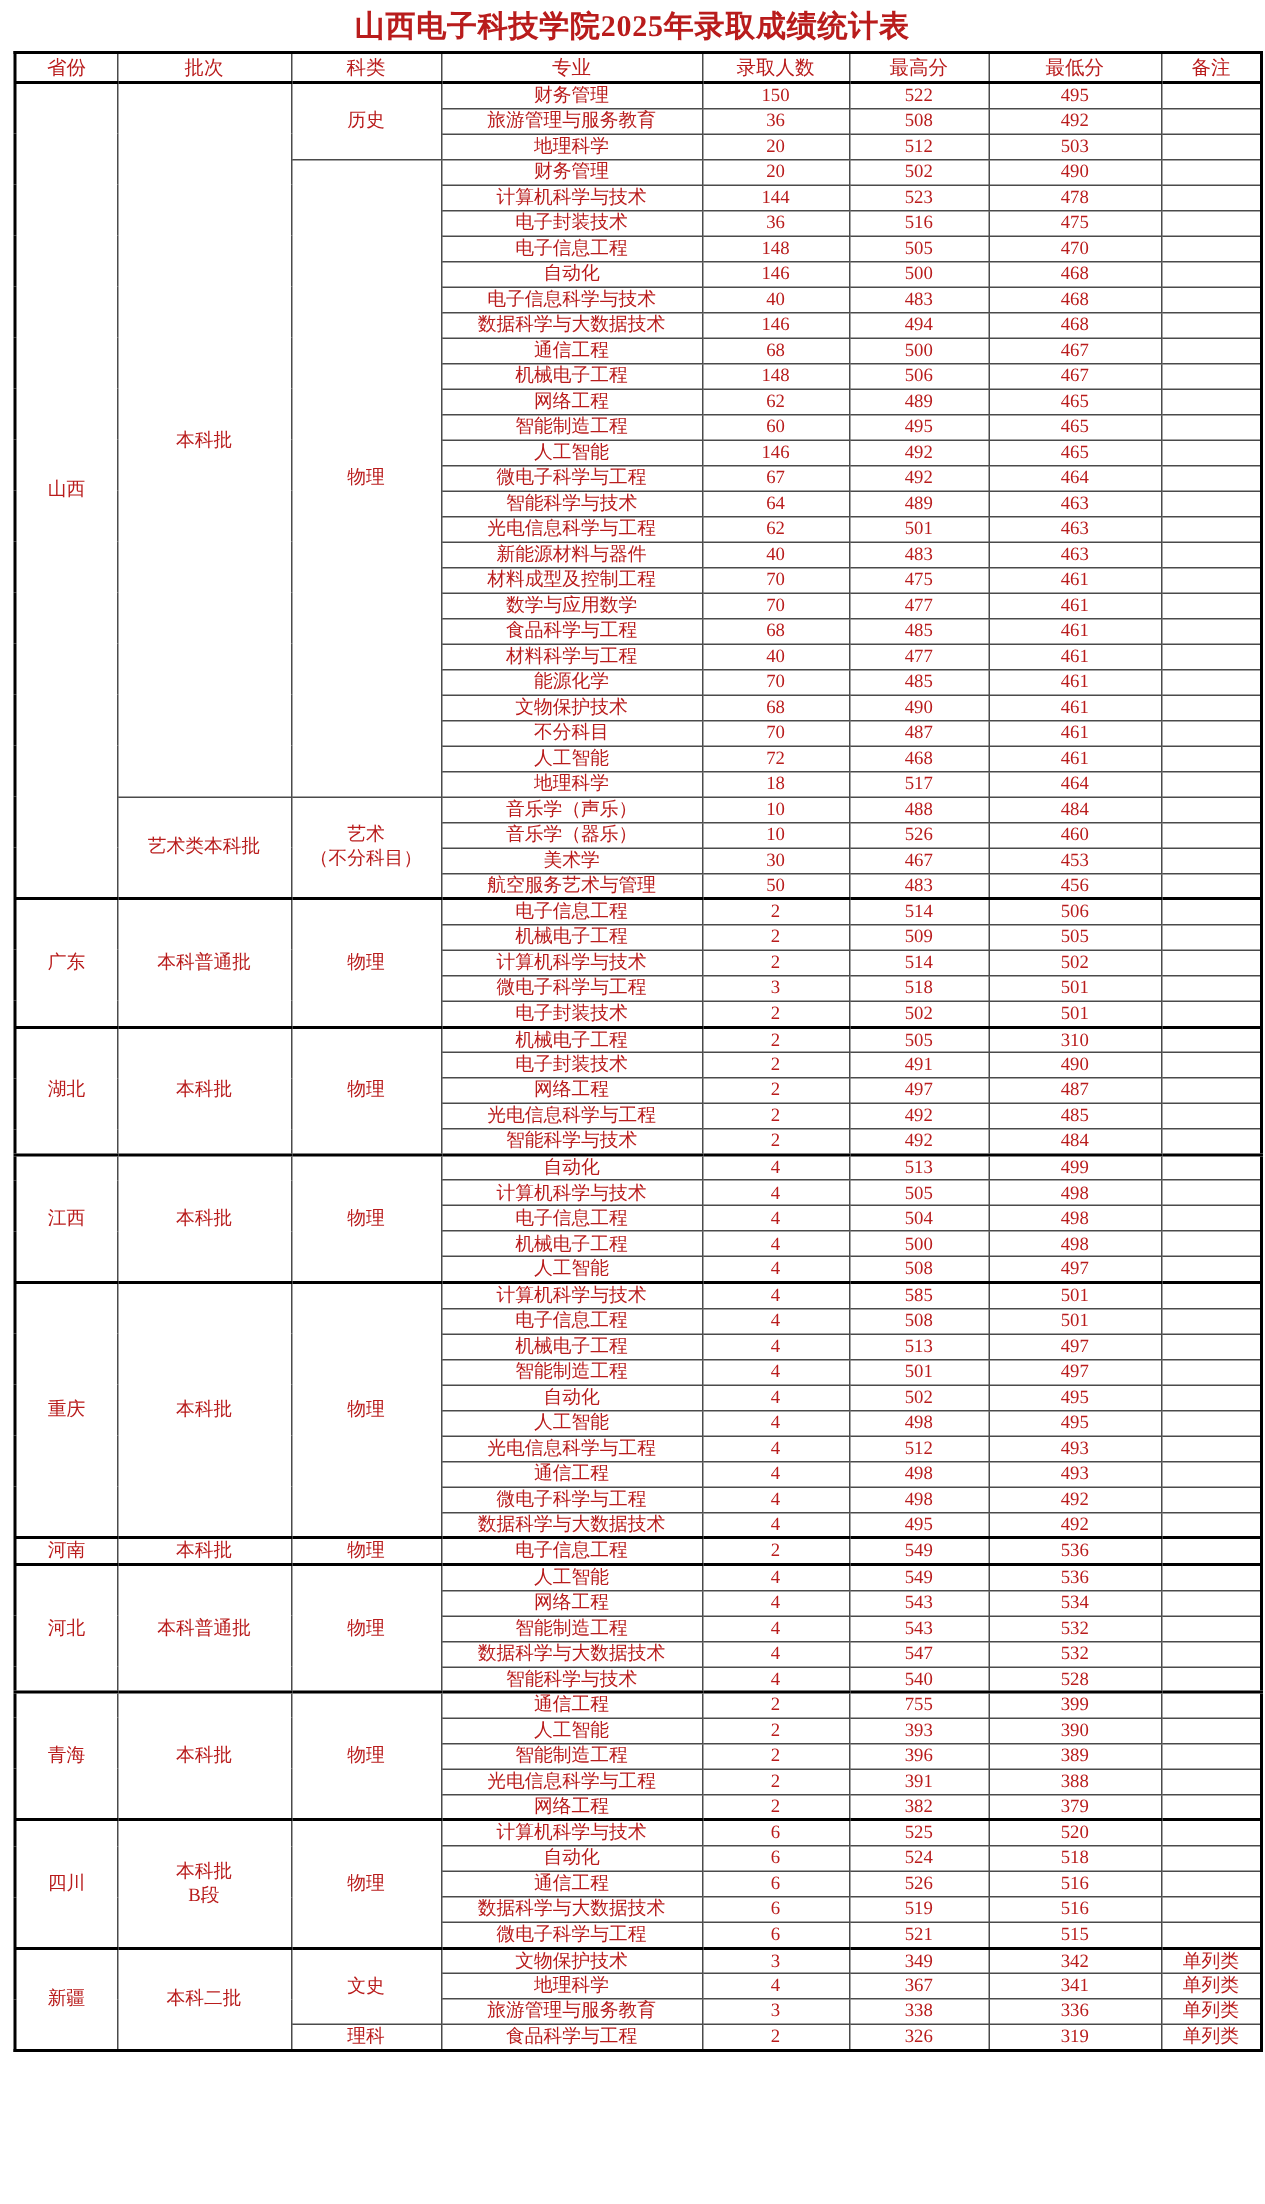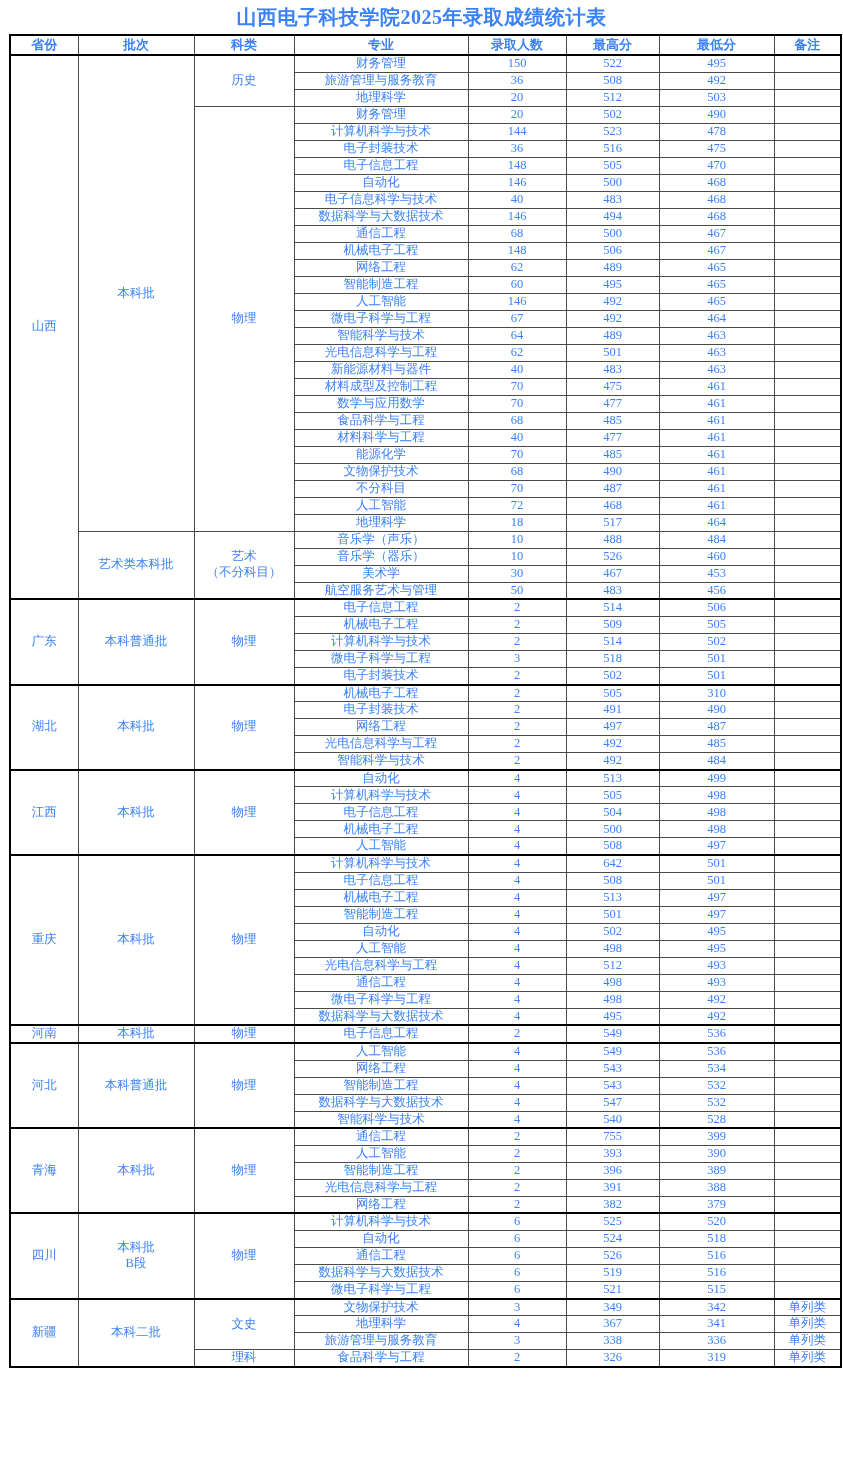--- a/index.html
+++ b/index.html
@@ -1,39 +1,39 @@
 <!DOCTYPE html>
 <html><head>
 <meta charset="utf-8">
 <style>
   html,body{margin:0;padding:0;background:#ffffff;}
   .page{
     width:843px;height:1469px;background:#fff;box-sizing:border-box;
-    font-family:"Liberation Serif","DejaVu Serif",serif;color:#3b82f6;
+    font-family:"Liberation Serif","DejaVu Serif",serif;color:#b91c1c;
     overflow:hidden;
   }
   .title{
     margin:0;padding:4px 0 3px 0;text-align:center;
     font-size:20px;font-weight:bold;letter-spacing:0.5px;
     font-family:"Liberation Serif","DejaVu Serif",serif;
   }
   table.score-table{
     border-collapse:collapse;table-layout:fixed;
     margin-left:9px;width:831px;
     border:2px solid #000;
   }
   .score-table th,.score-table td{
     border:1px solid #4a4a4a;
     text-align:center;vertical-align:middle;
     padding:0 2px;overflow:hidden;
     font-size:12.5px;line-height:1.25;
     white-space:pre-line;
   }
   .score-table thead tr{height:20px;}
-  .score-table th{font-weight:bold;font-size:13px;background:#fff;}
+  .score-table th{font-weight:normal;font-size:13px;background:#fff;}
   .score-table tbody tr{height:17px;}
   tr.r-a{height:22px;}   
   tr.r-b{height:23px;}   
   tr.r-c{height:35px;}   
   tr.sect-top td{border-top:2px solid #000;}
   td.c-num,td.c-max,td.c-min{font-family:"Liberation Serif","DejaVu Serif",serif;}
 </style>
 </head>
 <body>
 
@@ -408,21 +408,21 @@
           <td class="c-max">508</td>
           <td class="c-min">497</td>
           <td class="c-note"></td>
         </tr>
         <tr class="sect-top">
           <td class="c-prov" rowspan="10">重庆</td>
           <td class="c-batch" rowspan="10">本科批</td>
           <td class="c-subj" rowspan="10">物理</td>
           <td class="c-major">计算机科学与技术</td>
           <td class="c-num">4</td>
-          <td class="c-max">642</td>
+          <td class="c-max">585</td>
           <td class="c-min">501</td>
           <td class="c-note"></td>
         </tr>
         <tr>
           <td class="c-major">电子信息工程</td>
           <td class="c-num">4</td>
           <td class="c-max">508</td>
           <td class="c-min">501</td>
           <td class="c-note"></td>
         </tr>

